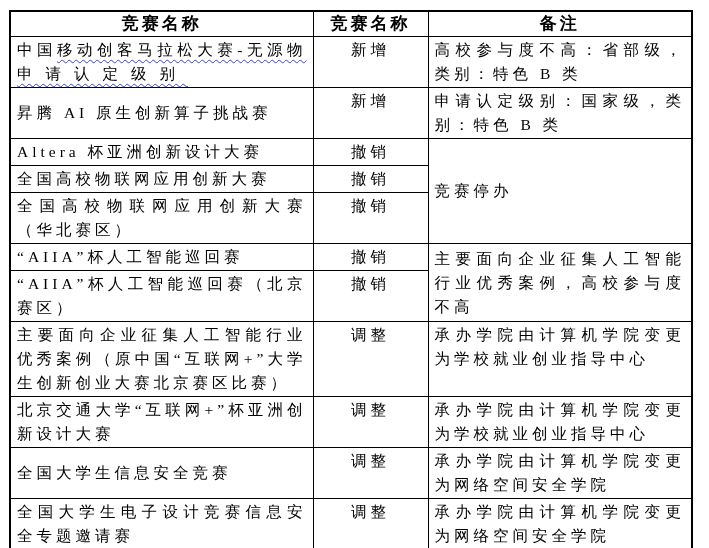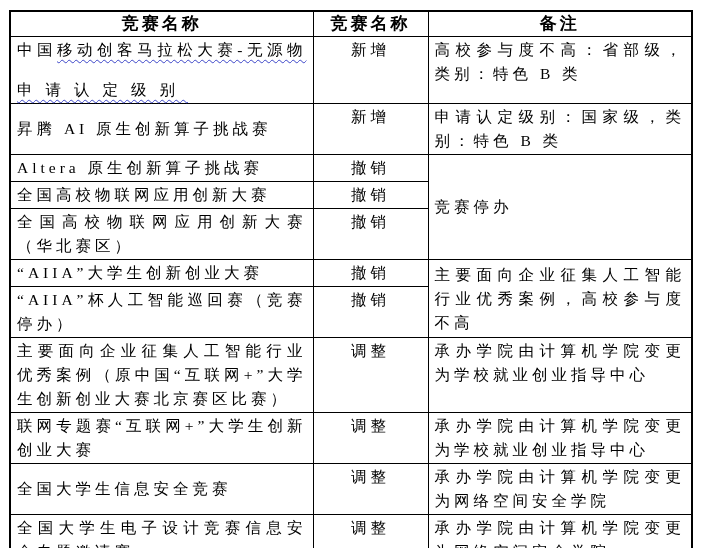--- a/index.html
+++ b/index.html
@@ -52,21 +52,20 @@
   }
   td.remark.merged {
     vertical-align: middle;
   }
   .wavy {
     text-decoration: underline;
     text-decoration-style: wavy;
     text-decoration-color: #3c46c8;
     text-decoration-thickness: 1px;
     text-underline-offset: 4px;
-    margin-top: 16px;
   }
   .block {
     display: inline-block;
   }
   .spread {
     letter-spacing: 13px;
   }
 </style>
 </head>
 <body>
@@ -90,54 +89,54 @@
       <td class="remark">高校参与度不高：省部级，类别：特色 B 类</td>
     </tr>
 
     <tr>
       <td class="name">昇腾 AI 原生创新算子挑战赛</td>
       <td class="type">新增</td>
       <td class="remark">申请认定级别：国家级，类别：特色 B 类</td>
     </tr>
 
     <tr>
-      <td class="name">Altera 原生创新算子挑战赛</td>
+      <td class="name">Altera 杯亚洲创新设计大赛</td>
       <td class="type">撤销</td>
       <td class="remark merged" rowspan="3">竞赛停办</td>
     </tr>
 
     <tr>
       <td class="name">全国高校物联网应用创新大赛</td>
       <td class="type">撤销</td>
     </tr>
 
     <tr>
       <td class="name">全国高校物联网应用创新大赛（华北赛区）</td>
       <td class="type">撤销</td>
     </tr>
 
     <tr>
-      <td class="name">“AIIA”大学生创新创业大赛</td>
+      <td class="name">“AIIA”杯人工智能巡回赛</td>
       <td class="type">撤销</td>
       <td class="remark merged" rowspan="2">主要面向企业征集人工智能行业优秀案例，高校参与度不高</td>
     </tr>
 
     <tr>
-      <td class="name">“AIIA”杯人工智能巡回赛（竞赛停办）</td>
+      <td class="name">“AIIA”杯人工智能巡回赛（北京赛区）</td>
       <td class="type">撤销</td>
     </tr>
 
     <tr>
       <td class="name">主要面向企业征集人工智能行业优秀案例（原中国“互联网+”大学生创新创业大赛北京赛区比赛）</td>
       <td class="type">调整</td>
       <td class="remark">承办学院由计算机学院变更为学校就业创业指导中心</td>
     </tr>
 
     <tr>
-      <td class="name">联网专题赛“互联网+”大学生创新创业大赛</td>
+      <td class="name">北京交通大学“互联网+”杯亚洲创新设计大赛</td>
       <td class="type">调整</td>
       <td class="remark">承办学院由计算机学院变更为学校就业创业指导中心</td>
     </tr>
 
     <tr>
       <td class="name">全国大学生信息安全竞赛</td>
       <td class="type">调整</td>
       <td class="remark">承办学院由计算机学院变更为网络空间安全学院</td>
     </tr>
 

